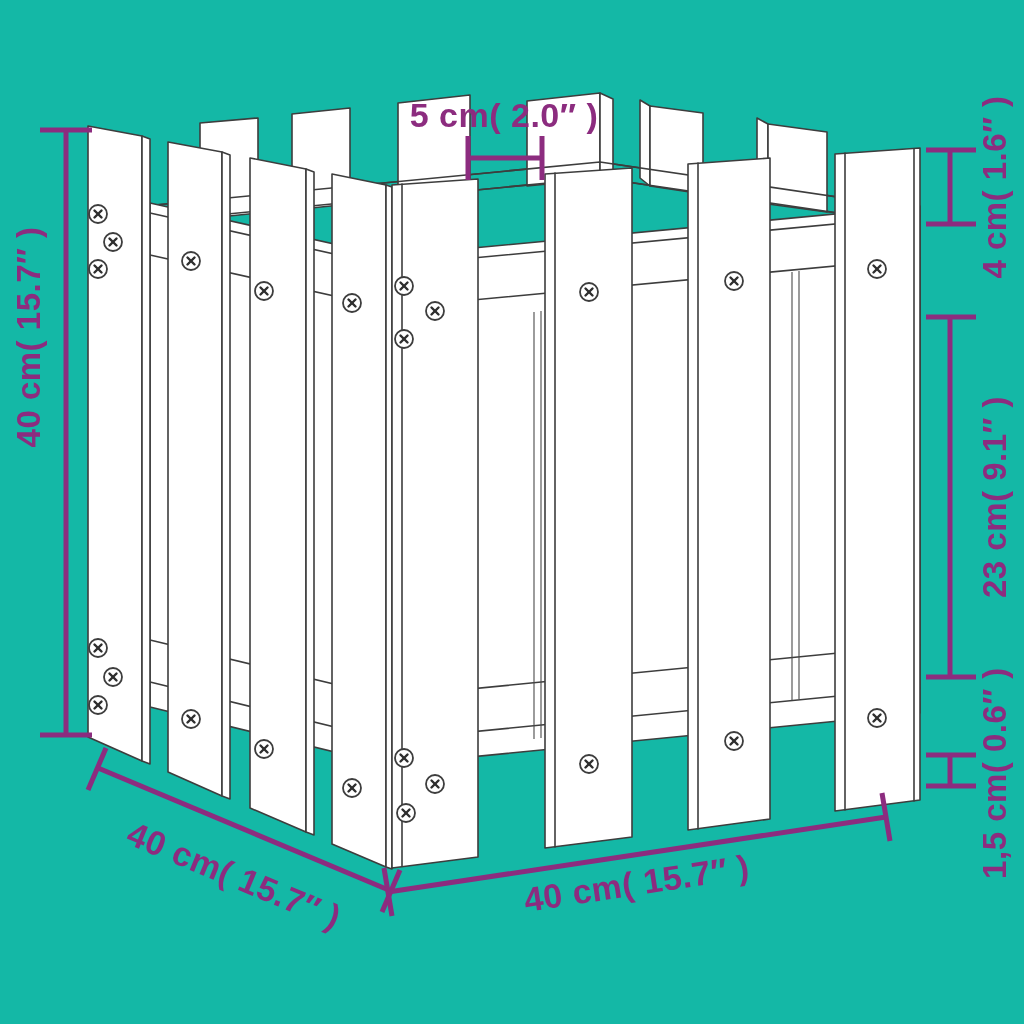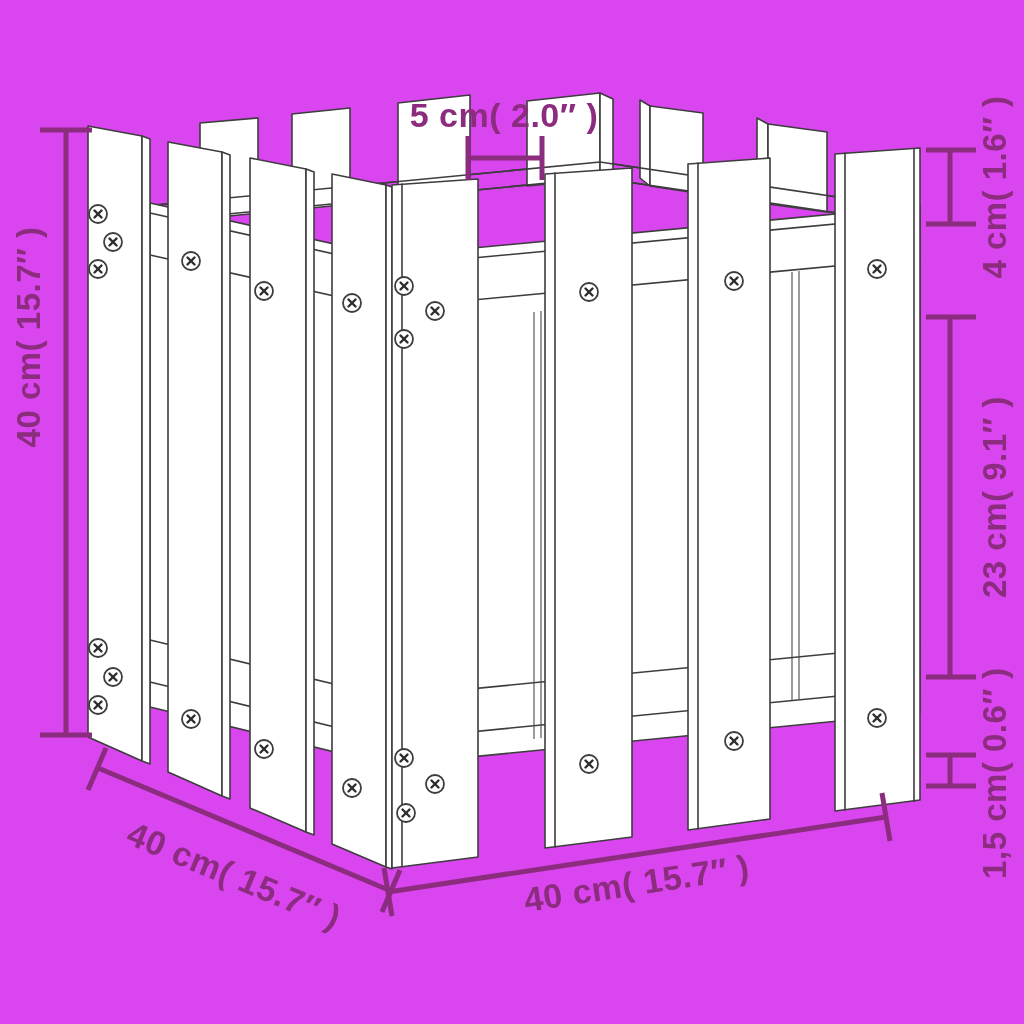--- a/index.html
+++ b/index.html
@@ -1,16 +1,16 @@
 <!DOCTYPE html>
 <html><head>
 <meta charset="utf-8">
 <style>
   html,body{margin:0;padding:0;background:#ffffff;}
-  .stage{width:1024px;height:1024px;position:relative;background:#d946ef;overflow:hidden;}
+  .stage{width:1024px;height:1024px;position:relative;background:#14b8a6;overflow:hidden;}
   .ln{fill:none;stroke:#3d3d3d;stroke-width:1.6;stroke-linejoin:round;stroke-linecap:round;}
   .thin{fill:none;stroke:#4a4a4a;stroke-width:1.1;}
   .board{fill:#ffffff;stroke:#3d3d3d;stroke-width:1.6;stroke-linejoin:round;}
   .dim{fill:none;stroke:#8C2C7F;stroke-width:5;stroke-linecap:butt;}
   .dimtxt{fill:#8C2C7F;font-family:"Liberation Sans","DejaVu Sans",sans-serif;
           font-weight:700;font-size:34px;letter-spacing:0.5px;}
   .dimtxt.side{font-size:33px;}
   .screw-ring{fill:#ffffff;stroke:#3d3d3d;stroke-width:1.8;}
   .screw-cross{stroke:#2e2e2e;stroke-width:2.4;stroke-linecap:round;}
 </style>

